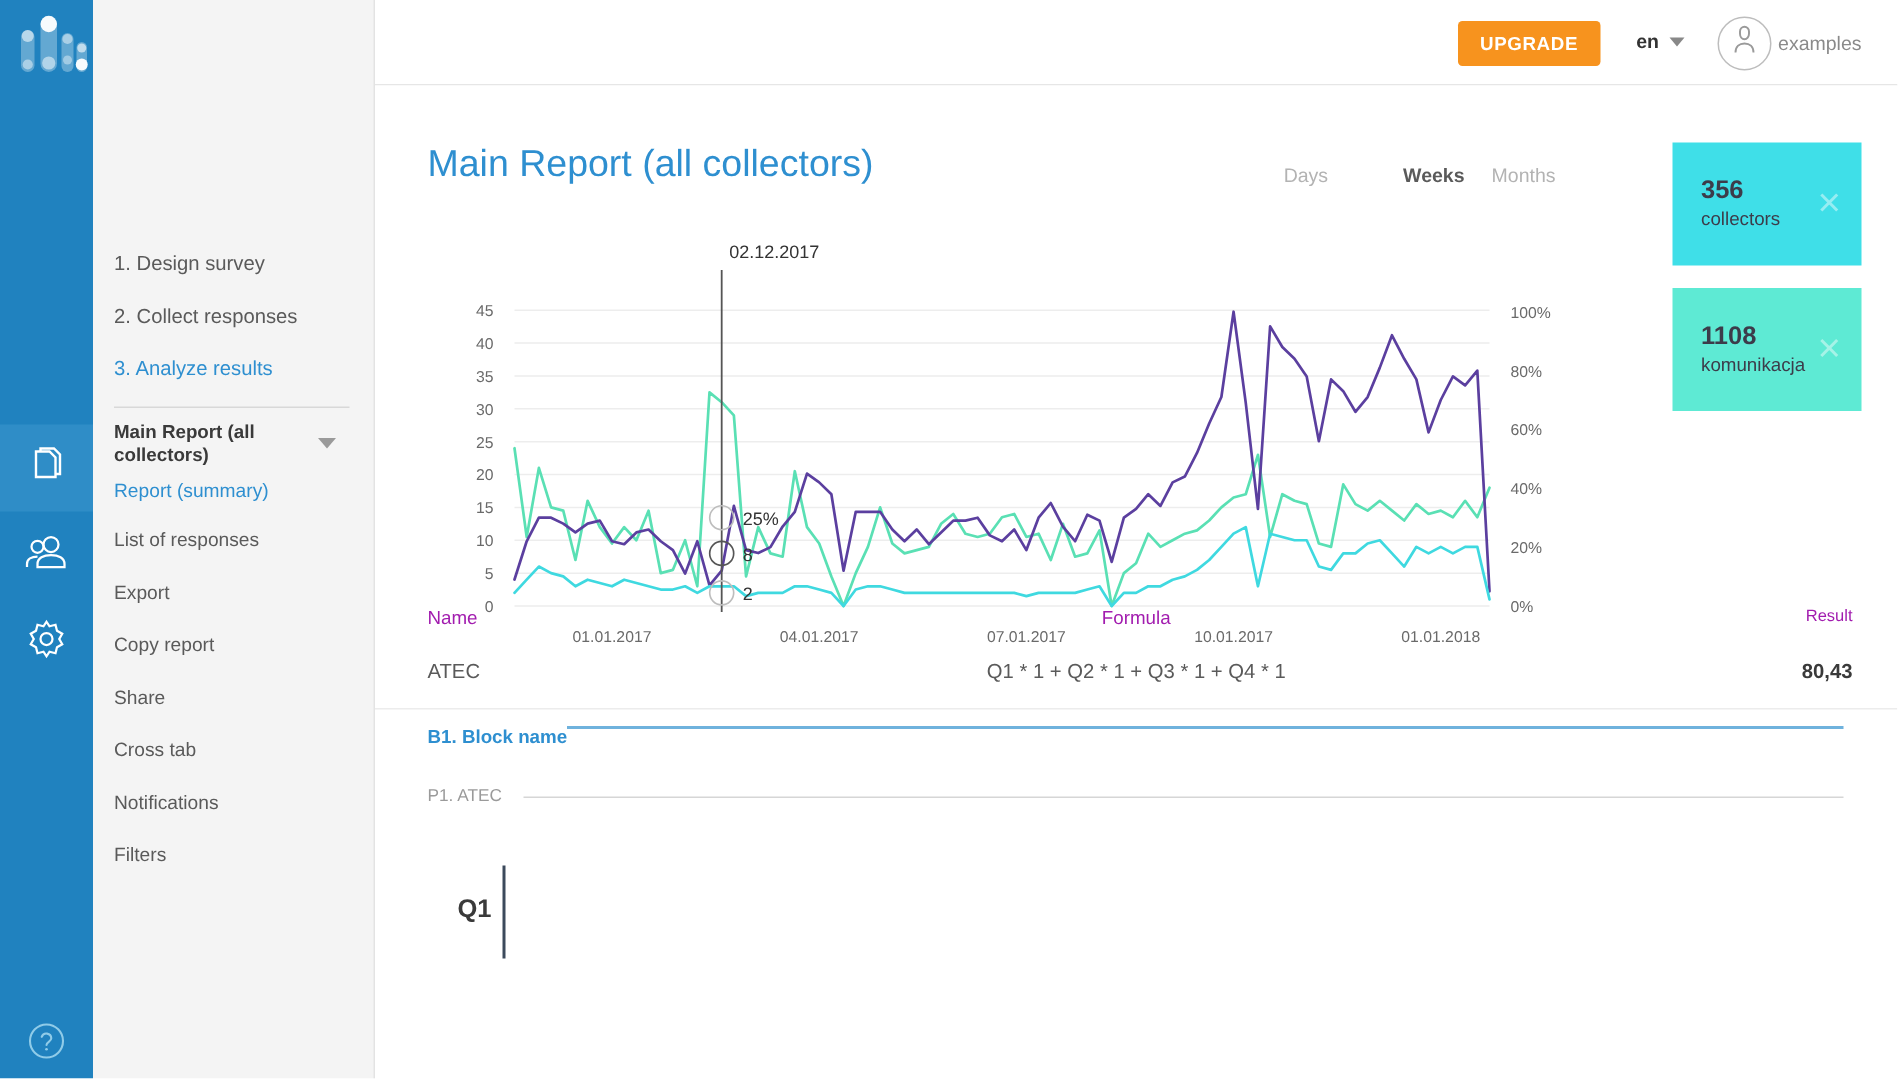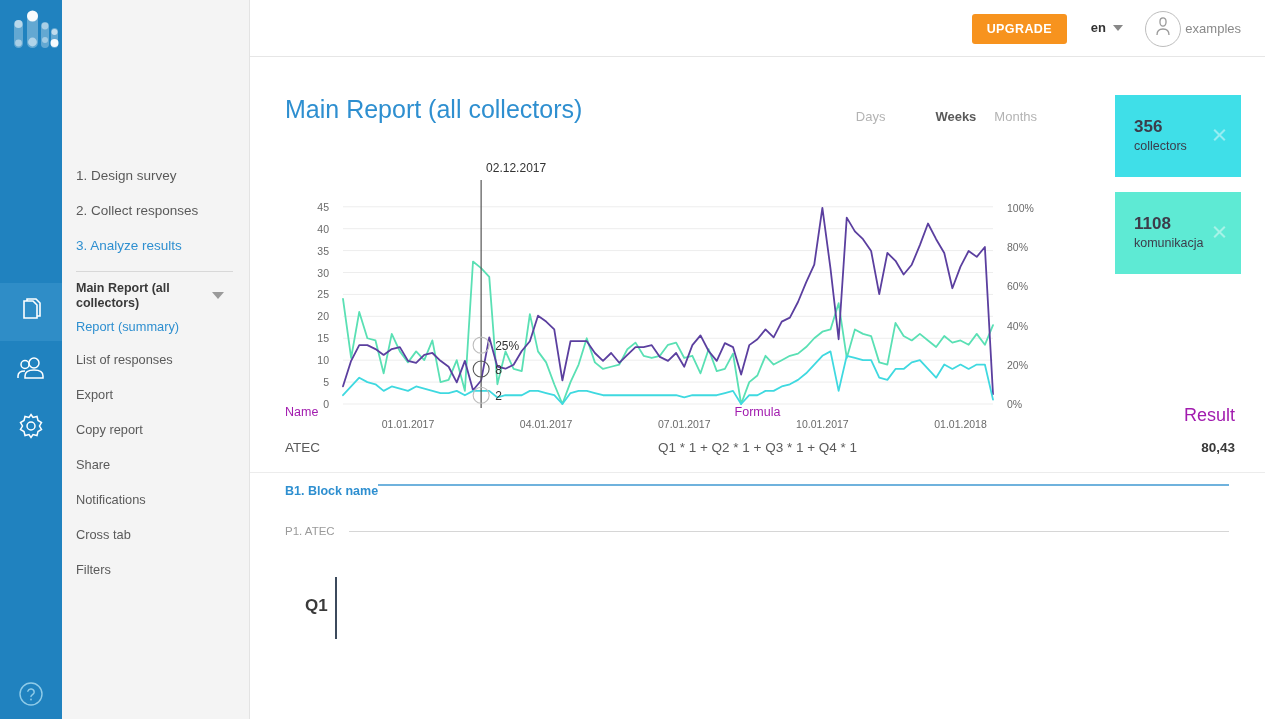--- a/index.html
+++ b/index.html
@@ -141,21 +141,21 @@
   }
   .card-x:before { transform: rotate(45deg); }
   .card-x:after  { transform: rotate(-45deg); }
 
   
   .tbl { position: absolute; left: 0; right: 0; top: 348px; }
   .tbl-head, .tbl-row { position: relative; height: 35px; }
   .tbl-row { height: 46px; }
   .c-name   { position: absolute; left: 35px;  top: 0; font-size: 12.5px; }
   .c-form   { position: absolute; left: 0; right: 0; top: 0; text-align: center; font-size: 12.5px; }
-  .c-res    { position: absolute; right: 30px; top: 0; font-size: 18px; }
+  .c-res    { position: absolute; right: 30px; top: 0; font-size: 11px; }
   .tbl-head .c-name, .tbl-head .c-form, .tbl-head .c-res { color: #a21caf; }
   .tbl-row  .c-name, .tbl-row .c-form { color: #5a5a5a; font-size: 13.5px; }
   .tbl-row  .c-res { color: #3a3a3a; font-size: 13.5px; font-weight: bold; }
   .tbl-rule { position: absolute; left: 0; right: 0; top: 415px; height: 1px; background: #ececec; }
 
   
   .block-row {
     position: absolute; left: 35px; right: 36px; top: 427px;
     display: flex; align-items: flex-start; 
   }
@@ -256,22 +256,22 @@
       <div class="nav-report">
         <span>Main Report (all collectors)</span>
         <span class="nav-caret"></span>
       </div>
 
       <div class="nav-sub">Report (summary)</div>
       <div class="nav-item">List of responses</div>
       <div class="nav-item">Export</div>
       <div class="nav-item">Copy report</div>
       <div class="nav-item">Share</div>
+      <div class="nav-item">Cross tab</div>
       <div class="nav-item">Notifications</div>
-      <div class="nav-item">Cross tab</div>
       <div class="nav-item">Filters</div>
     </div>
   </div>
 
   <div class="header">
     <button class="upgrade-btn">UPGRADE</button>
 
     <div class="lang">
       <span>en</span>
       <span class="lang-caret"></span>

